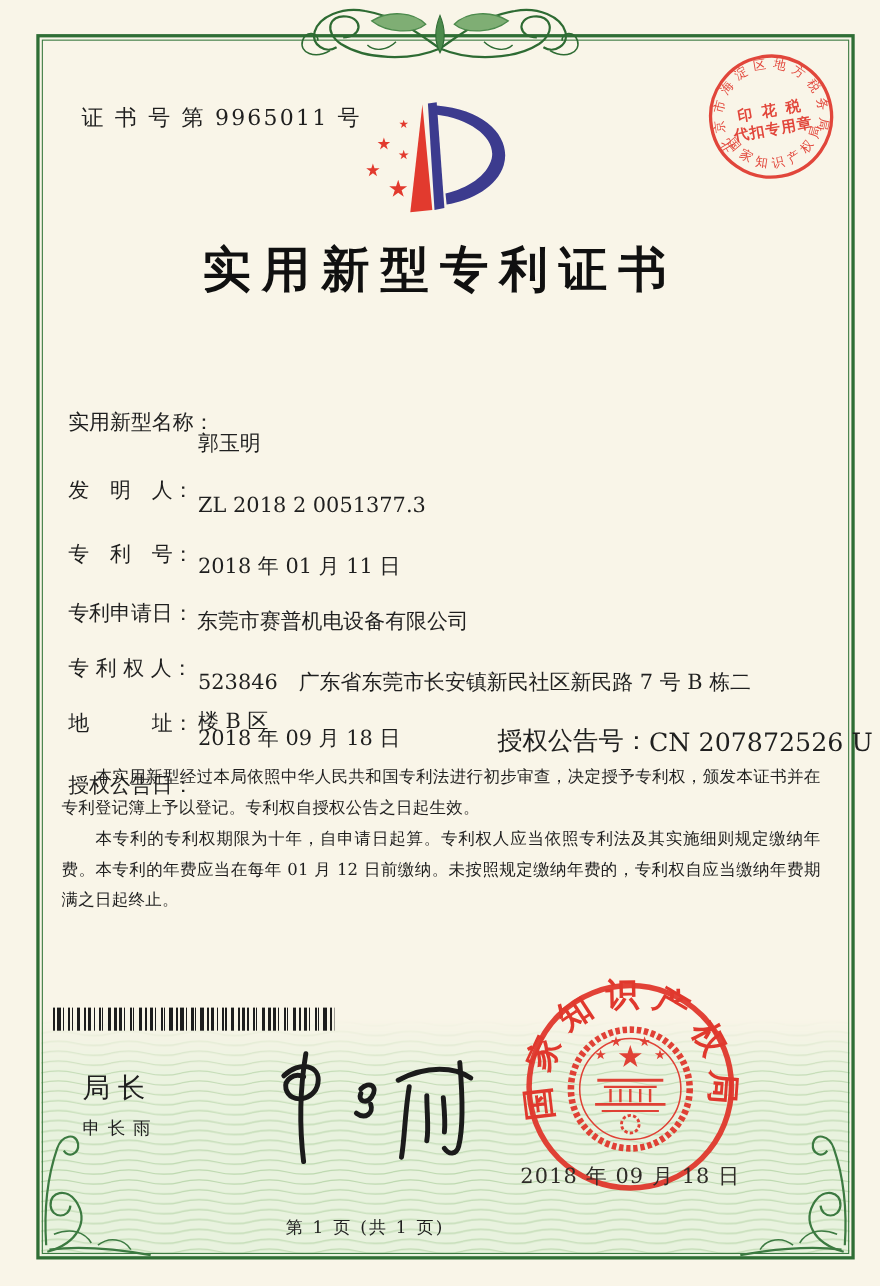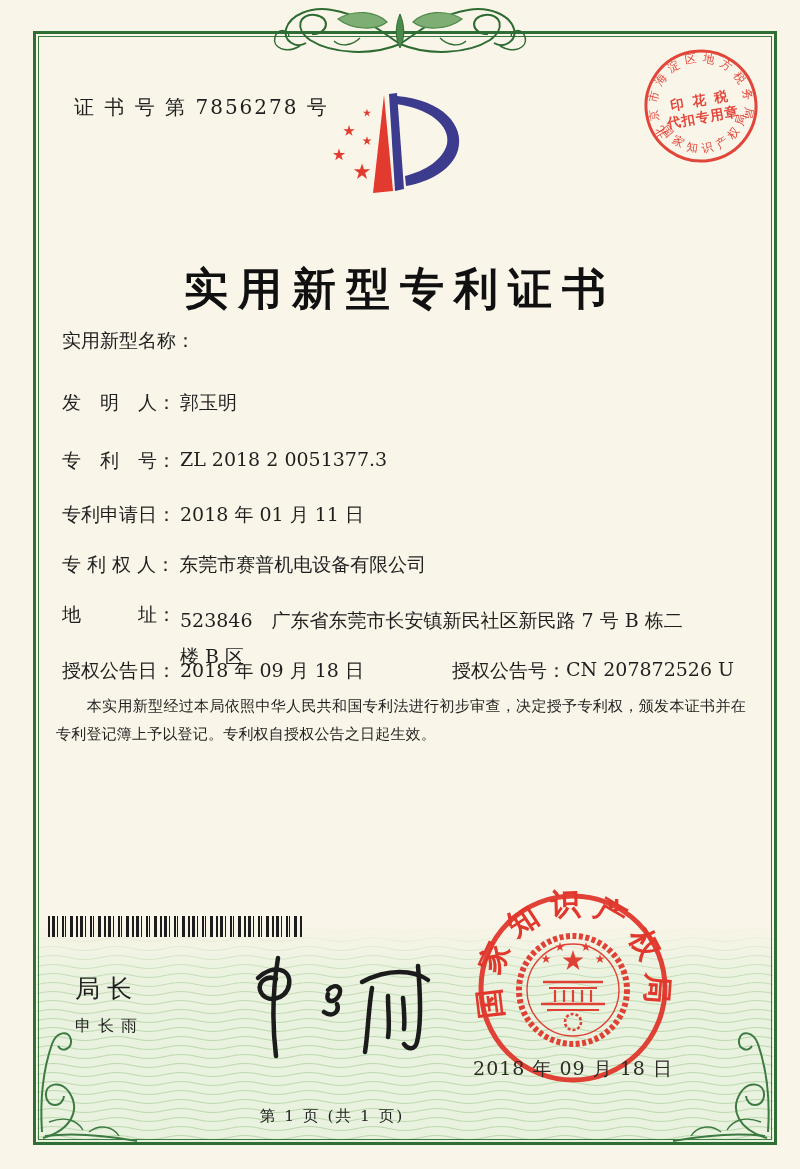--- a/index.html
+++ b/index.html
@@ -12,29 +12,29 @@
   
   .frame{position:absolute;left:33px;top:31px;width:744px;height:1114px;
     border:3px solid #2f6e35;box-sizing:border-box;z-index:2;pointer-events:none;}
   .frame-inner{position:absolute;inset:2px;border:1px solid #3b7a41;}
   
   #top-ornament{position:absolute;left:0;top:0;width:800px;height:72px;z-index:3;}
   
   .cert-no{position:absolute;left:74px;top:94px;font-size:20px;letter-spacing:2px;z-index:4;}
   #logo{position:absolute;left:303px;top:88px;width:190px;height:122px;z-index:4;}
   .title{position:absolute;left:0;top:216px;width:800px;text-align:center;
-    font-size:44px;font-weight:700;letter-spacing:10px;color:#101010;z-index:4;margin-top:44px;}
+    font-size:44px;font-weight:700;letter-spacing:10px;color:#101010;z-index:4;}
   
   .field-row{position:absolute;left:62px;width:692px;display:flex;font-size:19px;z-index:4;}
-  .field-row .lbl{white-space:pre-wrap;flex:0 0 auto;}
+  .field-row .lbl{white-space:pre-wrap;flex:0 0 auto;margin-top:43px;}
   .field-row .val{white-space:pre-wrap;margin-left:4px;}
   .row0{top:328px}.row1{top:390px}.row2{top:448px}.row3{top:502px}
   .row4{top:552px}.row5{top:602px}.row6{top:658px}
   .row5 .val{width:512px;line-height:36px;}
-  .grant-no{position:absolute;left:452px;top:658px;font-size:19px;display:flex;z-index:4;}
+  .grant-no{position:absolute;left:452px;top:658px;font-size:23px;display:flex;z-index:4;align-items:flex-end;}
   
   .body-text{position:absolute;left:56px;top:692px;width:690px;z-index:4;}
   .body-text p{margin:0;font-size:15px;line-height:28px;text-align:justify;
     text-indent:2.05em;letter-spacing:.2px;}
   
   #band{position:absolute;left:37px;top:926px;width:736px;height:218px;z-index:1;}
   .barcode{position:absolute;left:48px;top:916px;width:256px;height:21px;z-index:4;
     background:repeating-linear-gradient(90deg,
       #1d1d1d 0 2px,transparent 2px 4px,#1d1d1d 4px 7px,transparent 7px 9px,
       #1d1d1d 9px 10px,transparent 10px 14px,#1d1d1d 14px 16px,transparent 16px 17px,
@@ -98,21 +98,21 @@
     <path d="M400,44 C372,56 332,54 310,40 C294,29 299,13 315,15 C331,17 329,34 312,34"></path>
     <path d="M400,44 C382,32 362,15 332,10 C311,6 290,15 286,29 C283,41 296,49 306,43"></path>
     <path d="M338,19 C354,9 376,11 387,22 C376,31 352,30 338,19 Z" fill="#7fae74" stroke="#4c8a4c" stroke-width="1.2"></path>
     <path d="M300,46 C286,54 272,48 275,37 C278,28 289,29 289,37" stroke-width="1.5"></path>
     <path d="M360,38 C352,46 340,47 334,41" stroke-width="1.3"></path>
   </g>
   <use href="#orn-half" transform="translate(800,0) scale(-1,1)"></use>
   <path d="M400,48 C395,38 395,26 400,14 C405,26 405,38 400,48 Z" fill="#4c8a4c" stroke="#2e6b33" stroke-width="1"></path>
 </svg>
 
-<div class="cert-no">证 书 号 第 7856278 号</div>
+<div class="cert-no">证 书 号 第 9965011 号</div>
 
 <svg id="logo" viewBox="0 0 190 122">
   <g fill="#e23a2e">
     <path d="M0,-1 L0.224,-0.309 0.951,-0.309 0.363,0.118 0.588,0.809 0,0.382 -0.588,0.809 -0.363,0.118 -0.951,-0.309 -0.224,-0.309 Z" transform="translate(64,25) scale(4.2)"></path>
     <path d="M0,-1 L0.224,-0.309 0.951,-0.309 0.363,0.118 0.588,0.809 0,0.382 -0.588,0.809 -0.363,0.118 -0.951,-0.309 -0.224,-0.309 Z" transform="translate(46,43) scale(6)"></path>
     <path d="M0,-1 L0.224,-0.309 0.951,-0.309 0.363,0.118 0.588,0.809 0,0.382 -0.588,0.809 -0.363,0.118 -0.951,-0.309 -0.224,-0.309 Z" transform="translate(64,53) scale(4.8)"></path>
     <path d="M0,-1 L0.224,-0.309 0.951,-0.309 0.363,0.118 0.588,0.809 0,0.382 -0.588,0.809 -0.363,0.118 -0.951,-0.309 -0.224,-0.309 Z" transform="translate(36,67) scale(6.4)"></path>
     <path d="M0,-1 L0.224,-0.309 0.951,-0.309 0.363,0.118 0.588,0.809 0,0.382 -0.588,0.809 -0.363,0.118 -0.951,-0.309 -0.224,-0.309 Z" transform="translate(59,84) scale(8.6)"></path>
   </g>
   <polygon fill="#e23a2e" points="81,7 70,105 90,103"></polygon>
@@ -149,20 +149,21 @@
   <span class="lbl">授权公告日：</span>
   <span class="val">2018 年 09 月 18 日</span>
 </div>
 <div class="grant-no">
   <span class="lbl">授权公告号：</span>
   <span class="val">CN 207872526 U</span>
 </div>
 
 <div class="body-text">
   <p>本实用新型经过本局依照中华人民共和国专利法进行初步审查，决定授予专利权，颁发本证书并在专利登记簿上予以登记。专利权自授权公告之日起生效。</p>
+  <p>本专利的专利权期限为十年，自申请日起算。专利权人应当依照专利法及其实施细则规定缴纳年费。本专利的年费应当在每年 01 月 12 日前缴纳。未按照规定缴纳年费的，专利权自应当缴纳年费期满之日起终止。</p>
 </div>
 
 <div class="barcode"></div>
 
 <div class="director-title">局长</div>
 <div class="director-name">申长雨</div>
 
 <svg id="signature" viewBox="0 0 240 135">
   <g fill="none" stroke="#1b1b1b" stroke-width="4.5" stroke-linecap="round" stroke-linejoin="round">
     <path d="M66,20 C61,50 60,85 64,118"></path>

